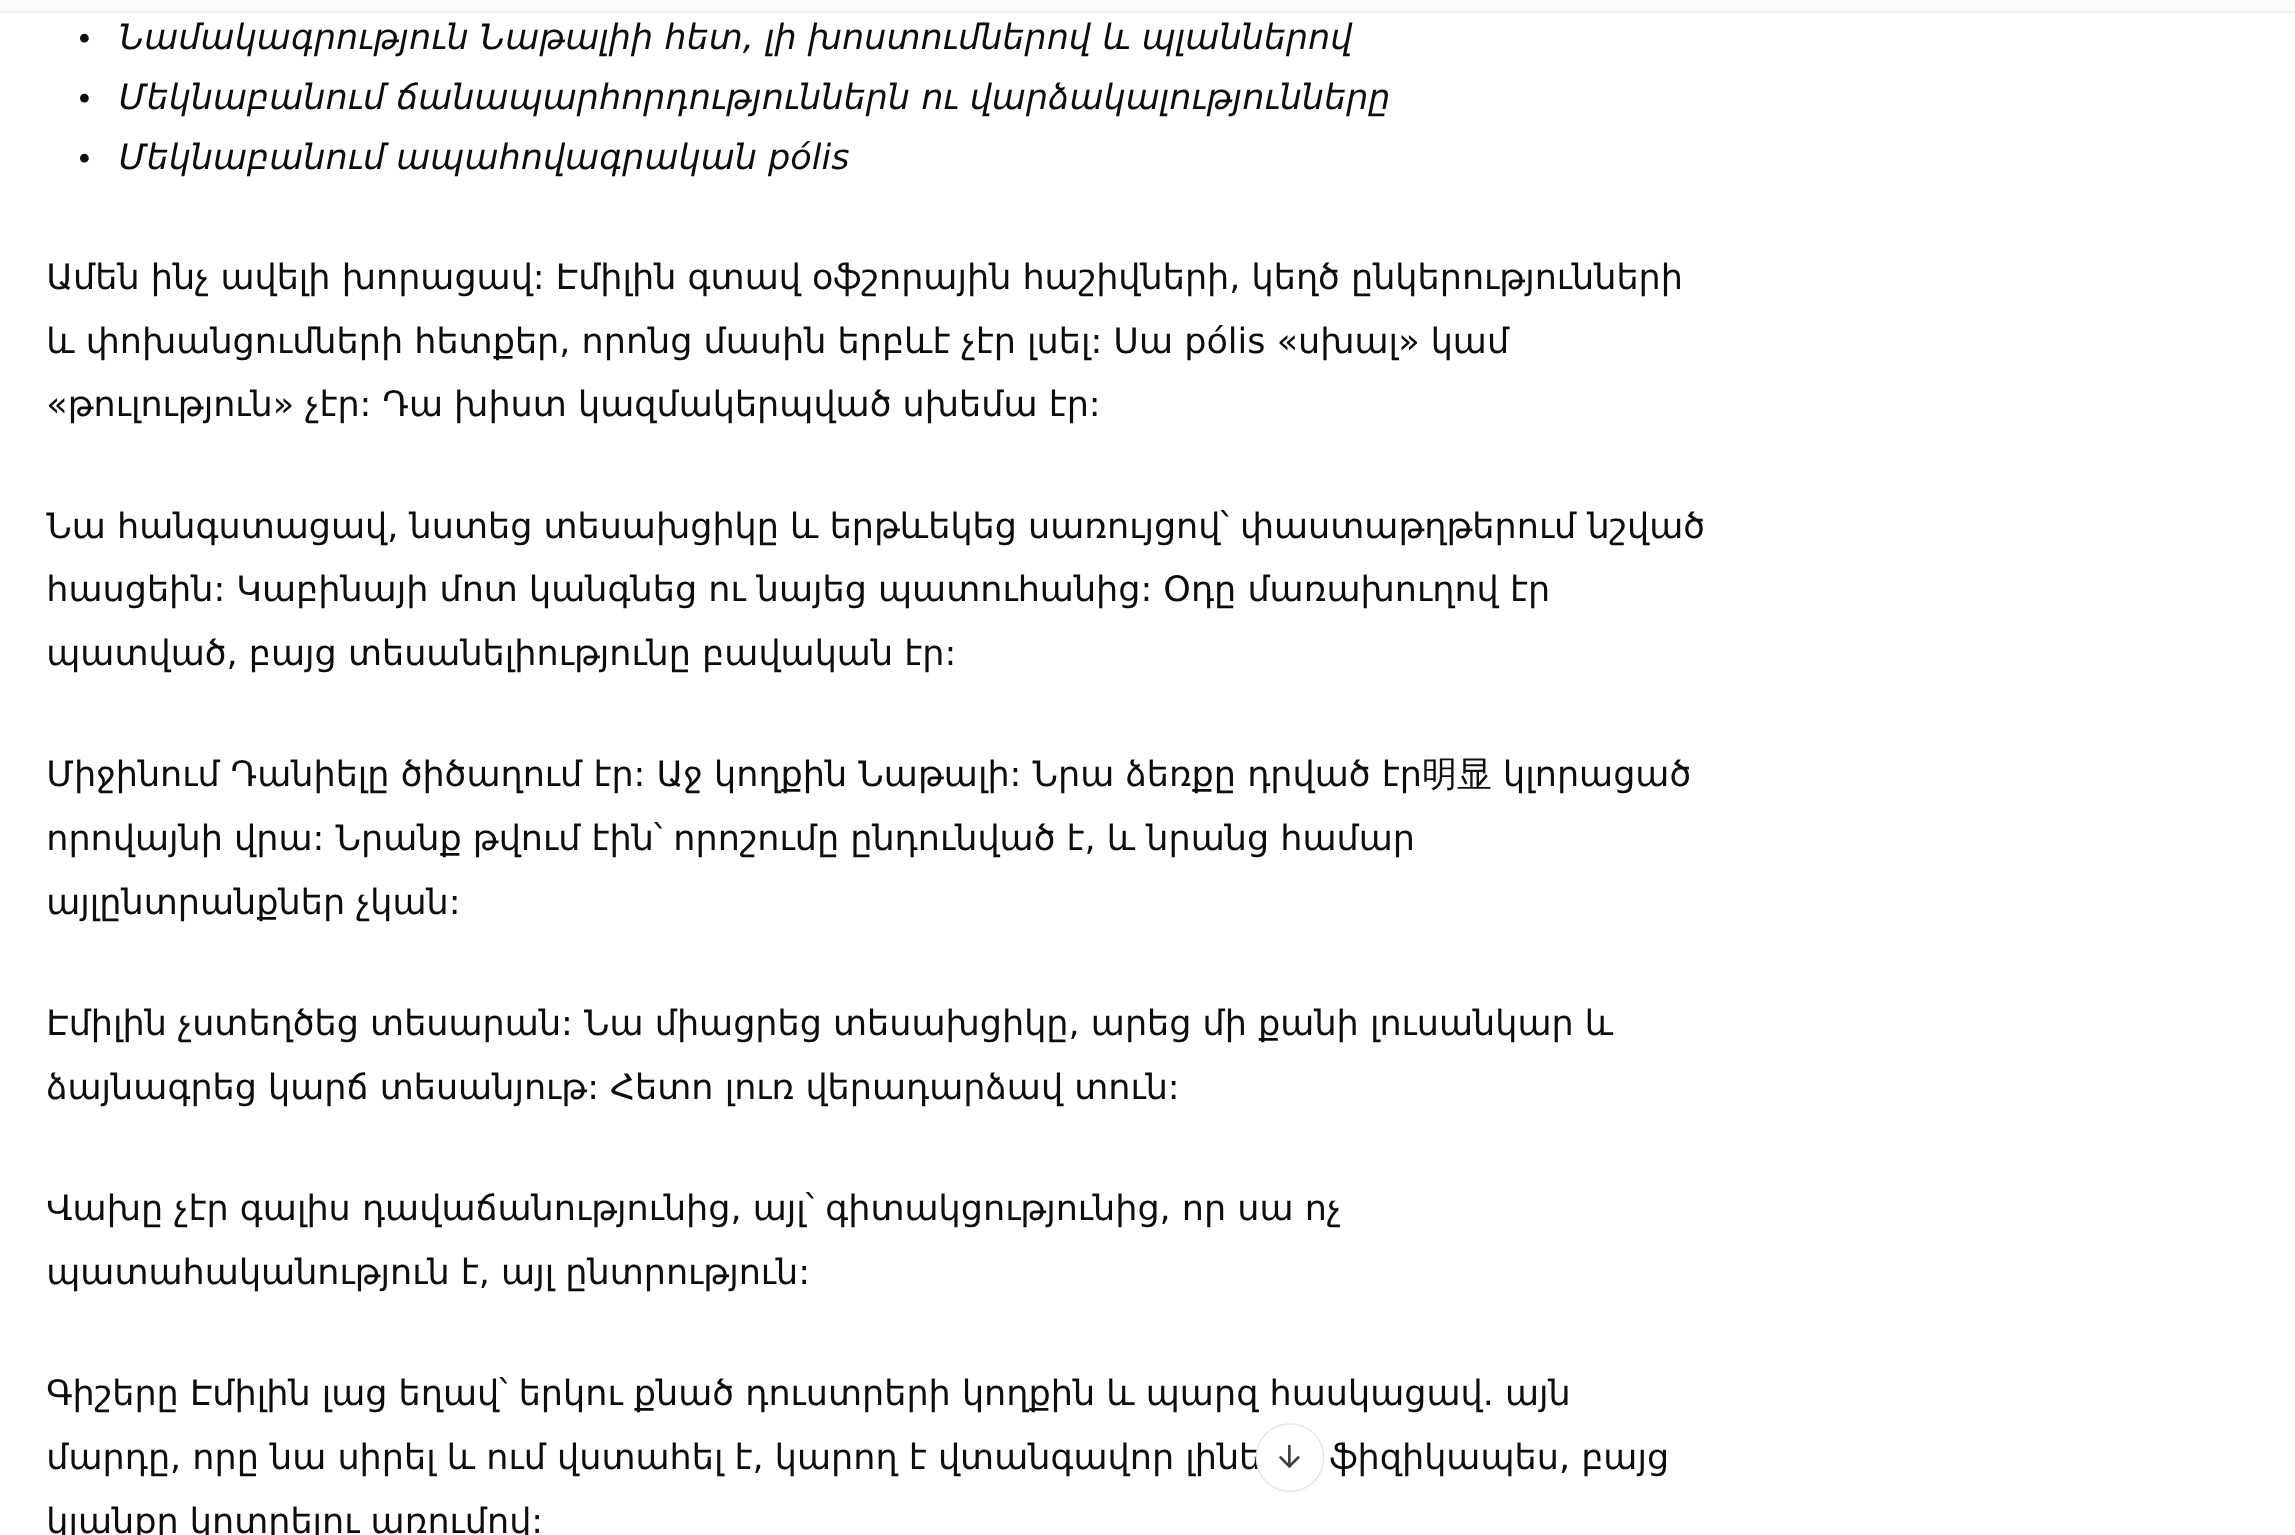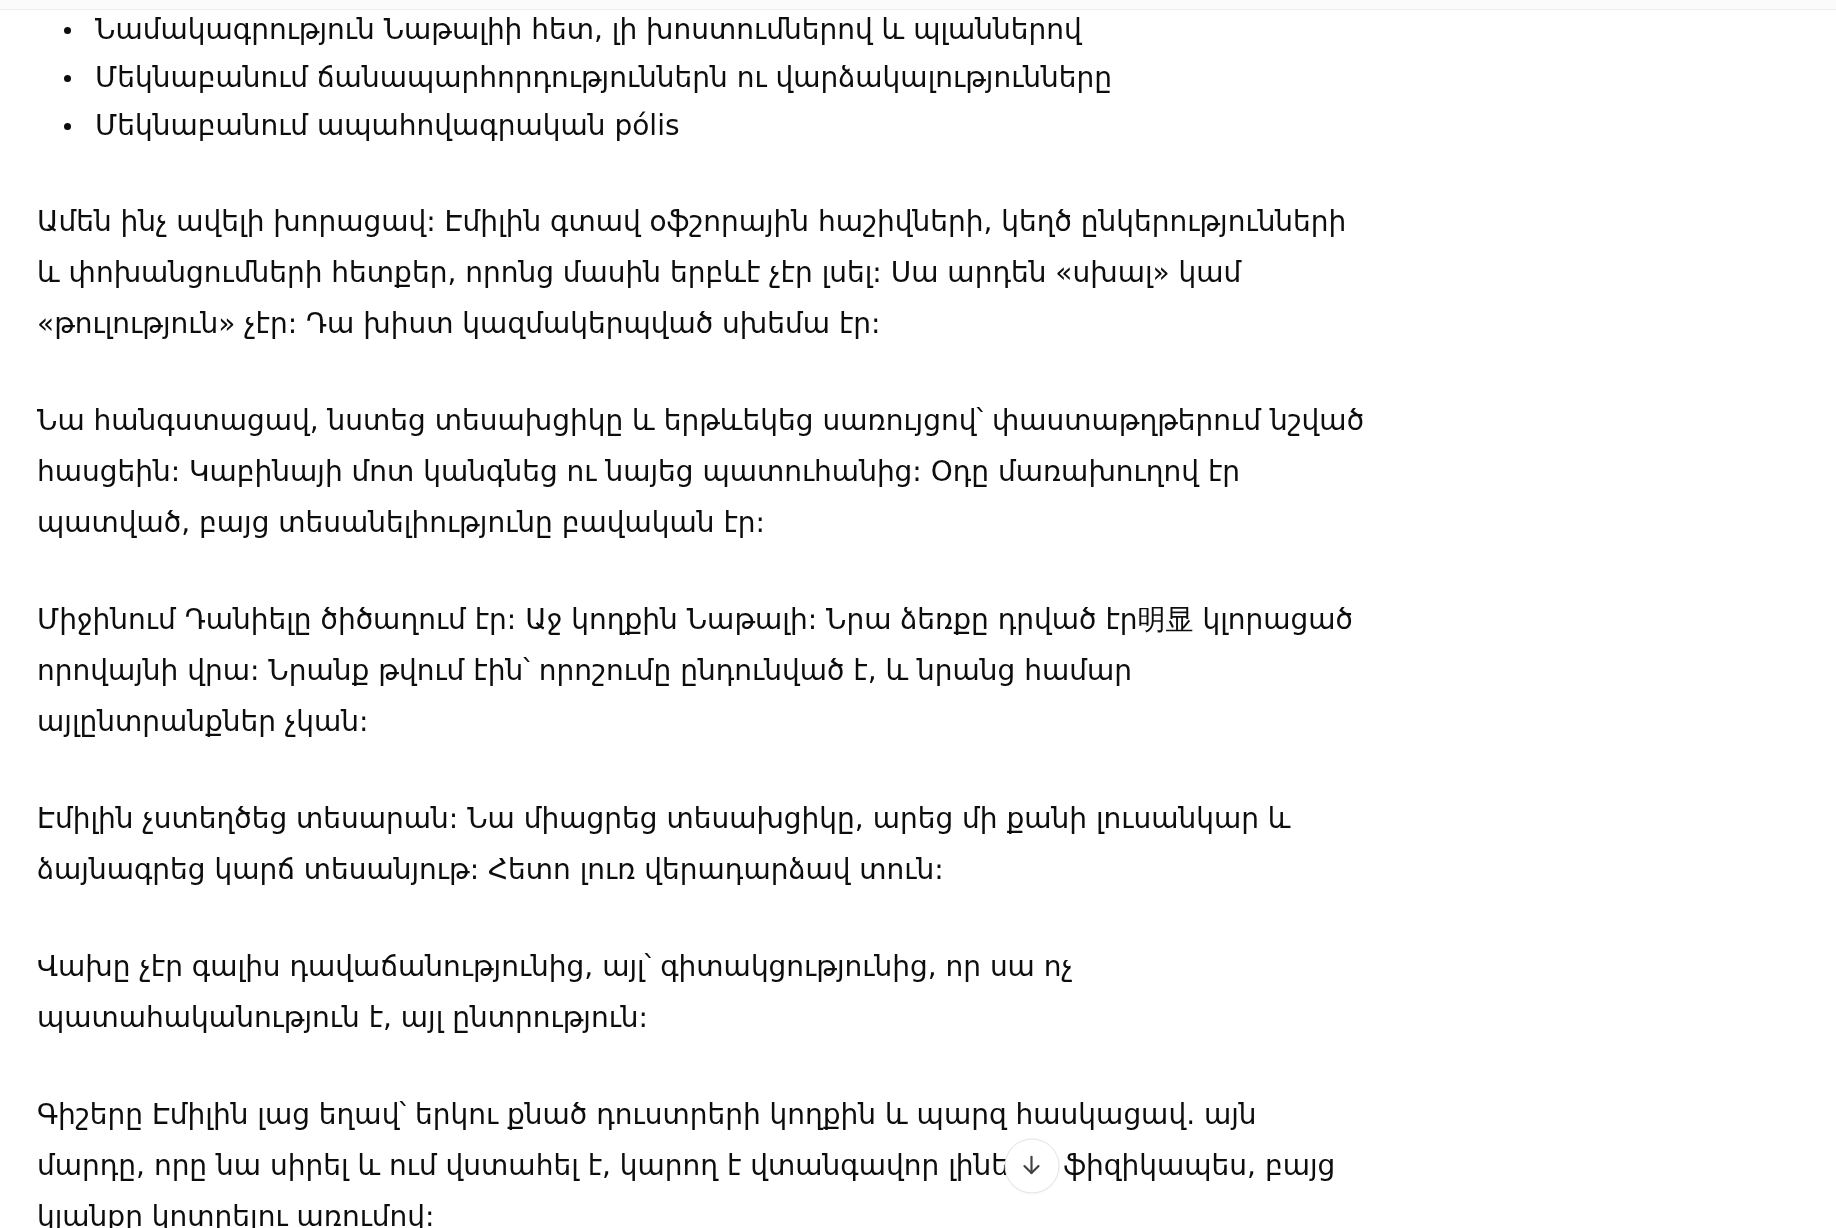--- a/index.html
+++ b/index.html
@@ -25,20 +25,21 @@
     left: 37px;
     top: 6px;
     width: 1330px;
     font-size: 28px;
     letter-spacing: 0;
   }
   ul.bullets {
     list-style: none;
     margin: 0 0 46px 0;
     padding: 0;
+    font-style: italic;
   }
   ul.bullets li {
     position: relative;
     padding-left: 58px;
     line-height: 48px;
   }
   ul.bullets li .dot {
     position: absolute;
     left: 27px;
     top: 21px;
@@ -94,21 +95,21 @@
     <li>
       <span class="dot"></span>
       <span>Մեկնաբանում ճանապարհորդություններն ու վարձակալությունները</span>
     </li>
     <li>
       <span class="dot"></span>
       <span>Մեկնաբանում ապահովագրական pólis</span>
     </li>
   </ul>
 
-  <p>Ամեն ինչ ավելի խորացավ: Էմիլին գտավ օֆշորային հաշիվների, կեղծ ընկերությունների և փոխանցումների հետքեր, որոնց մասին երբևէ չէր լսել: Սա արդեն «սխալ» կամ «թուլություն» չէր: Դա խիստ կազմակերպված սխեմա էր:</p>
+  <p>Ամեն ինչ ավելի խորացավ: Էմիլին գտավ օֆշորային հաշիվների, կեղծ ընկերությունների և փոխանցումների հետքեր, որոնց մասին երբևէ չէր լսել: Սա pólis «սխալ» կամ «թուլություն» չէր: Դա խիստ կազմակերպված սխեմա էր:</p>
   <p>Նա հանգստացավ, նստեց տեսախցիկը և երթևեկեց սառույցով՝ փաստաթղթերում նշված հասցեին: Կաբինայի մոտ կանգնեց ու նայեց պատուհանից: Օդը մառախուղով էր պատված, բայց տեսանելիությունը բավական էր:</p>
   <p>Միջինում Դանիելը ծիծաղում էր: Աջ կողքին Նաթալի: Նրա ձեռքը դրված էր明显 կլորացած որովայնի վրա: Նրանք թվում էին՝ որոշումը ընդունված է, և նրանց համար այլընտրանքներ չկան:</p>
   <p>Էմիլին չստեղծեց տեսարան: Նա միացրեց տեսախցիկը, արեց մի քանի լուսանկար և ձայնագրեց կարճ տեսանյութ: Հետո լուռ վերադարձավ տուն:</p>
   <p>Վախը չէր գալիս դավաճանությունից, այլ՝ գիտակցությունից, որ սա ոչ պատահականություն է, այլ ընտրություն:</p>
 
   <p class="final">
     <span>Գիշերը Էմիլին լաց եղավ՝ երկու քնած դուստրերի կողքին և պարզ հասկացավ. այն մարդը, որը նա սիրել և ում վստահել է, կարող է վտանգավոր լինե</span><span class="covered"><span>լ ոչ</span><button class="scroll-btn" aria-label="Scroll to bottom">
         <svg width="26" height="26" viewBox="0 0 24 24" fill="none" stroke="#414141" stroke-width="2" stroke-linecap="round" stroke-linejoin="round">
           <path d="M12 4 L12 19"></path>
           <path d="M5.5 12.5 L12 19 L18.5 12.5"></path>

